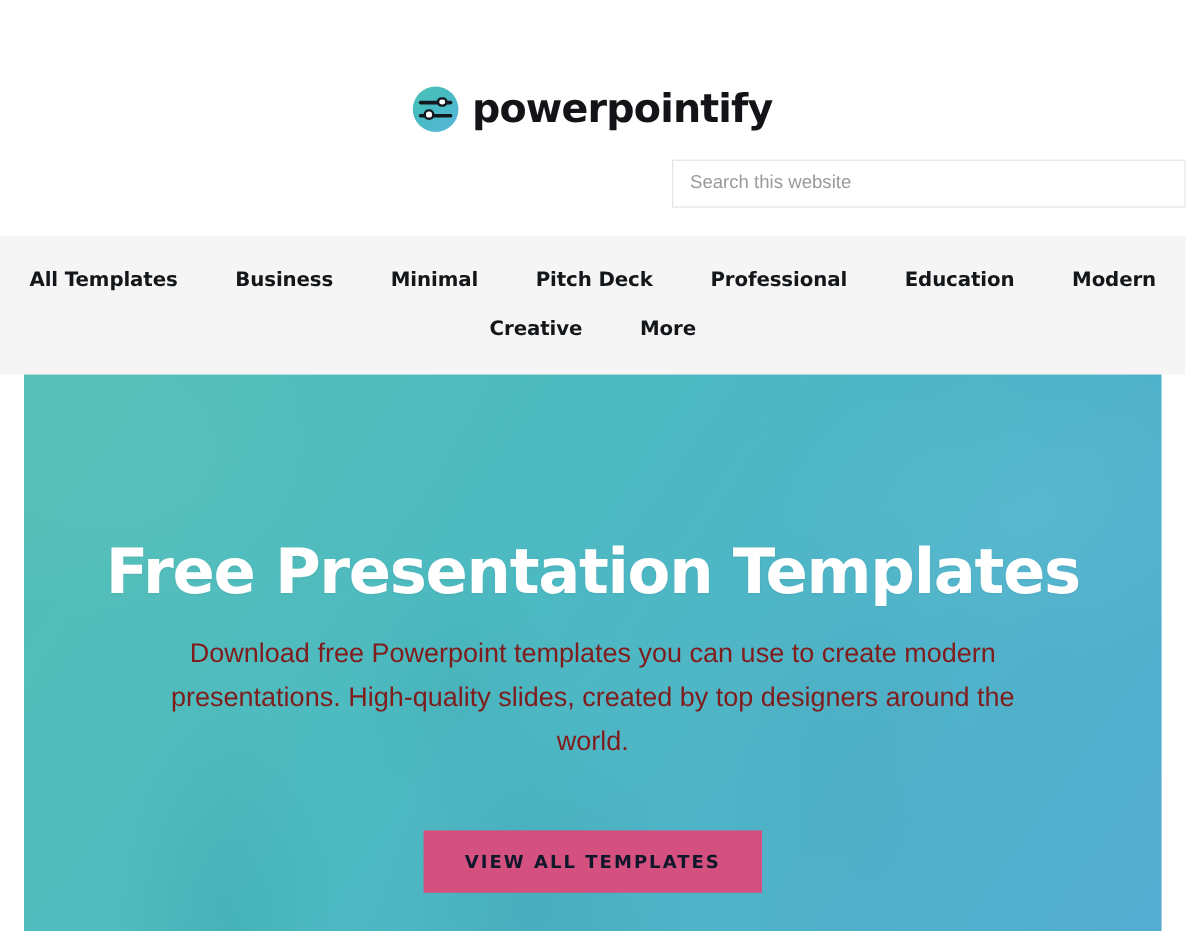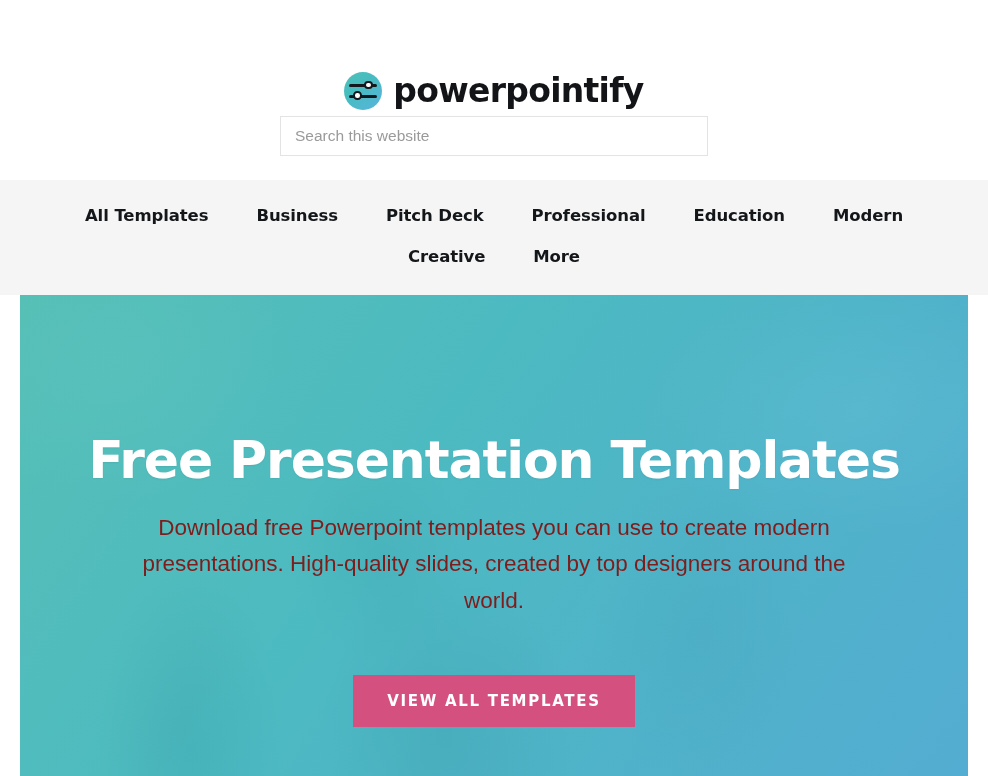--- a/index.html
+++ b/index.html
@@ -62,21 +62,22 @@
     font-size: 33px;
     font-weight: 700;
     letter-spacing: -0.7px;
     color: #131417;
     line-height: 1;
     padding-bottom: 2px;
   }
 
   .search-row {
     display: flex;
-    justify-content: center;
+    justify-content: flex-end;
+    margin-top: 17px;
   }
   .search-input {
     width: 428px;
     height: 40px;
     border: 1px solid #e3e3e3;
     background: #ffffff;
     font-family: "Liberation Sans", sans-serif;
     font-size: 15.5px;
     color: #3f3f3f;
     padding: 0 14px;
@@ -165,21 +166,21 @@
     font-size: 22.5px;
     font-weight: 400;
     color: #7f1d1d;
     line-height: 1.62;
     max-width: 760px;
     margin-bottom: 56px;
   }
   .hero-cta {
     display: inline-block;
     background: #d4507f;
-    color: #ffffff;
+    color: #0f172a;
     font-family: "DejaVu Sans", sans-serif;
     font-size: 15px;
     font-weight: 700;
     letter-spacing: 1.7px;
     padding: 19px 34px 18px 34px;
     border: none;
     cursor: pointer;
     border-radius: 0;
     line-height: 1;
   }
@@ -202,20 +203,21 @@
   <div class="search-row">
     <input class="search-input" type="text" placeholder="Search this website" style="">
   </div>
 
 </header>
 
 <nav class="main-nav">
   <div class="nav-row">
     <a class="nav-item">All Templates</a>
     <a class="nav-item">Business</a>
+    <a class="nav-item">Minimal</a>
     <a class="nav-item">Pitch Deck</a>
     <a class="nav-item">Professional</a>
     <a class="nav-item">Education</a>
     <a class="nav-item">Modern</a>
     <a class="nav-item">Creative</a>
     <a class="nav-item">More</a>
   </div>
 </nav>
 
 <div class="hero-wrap">

